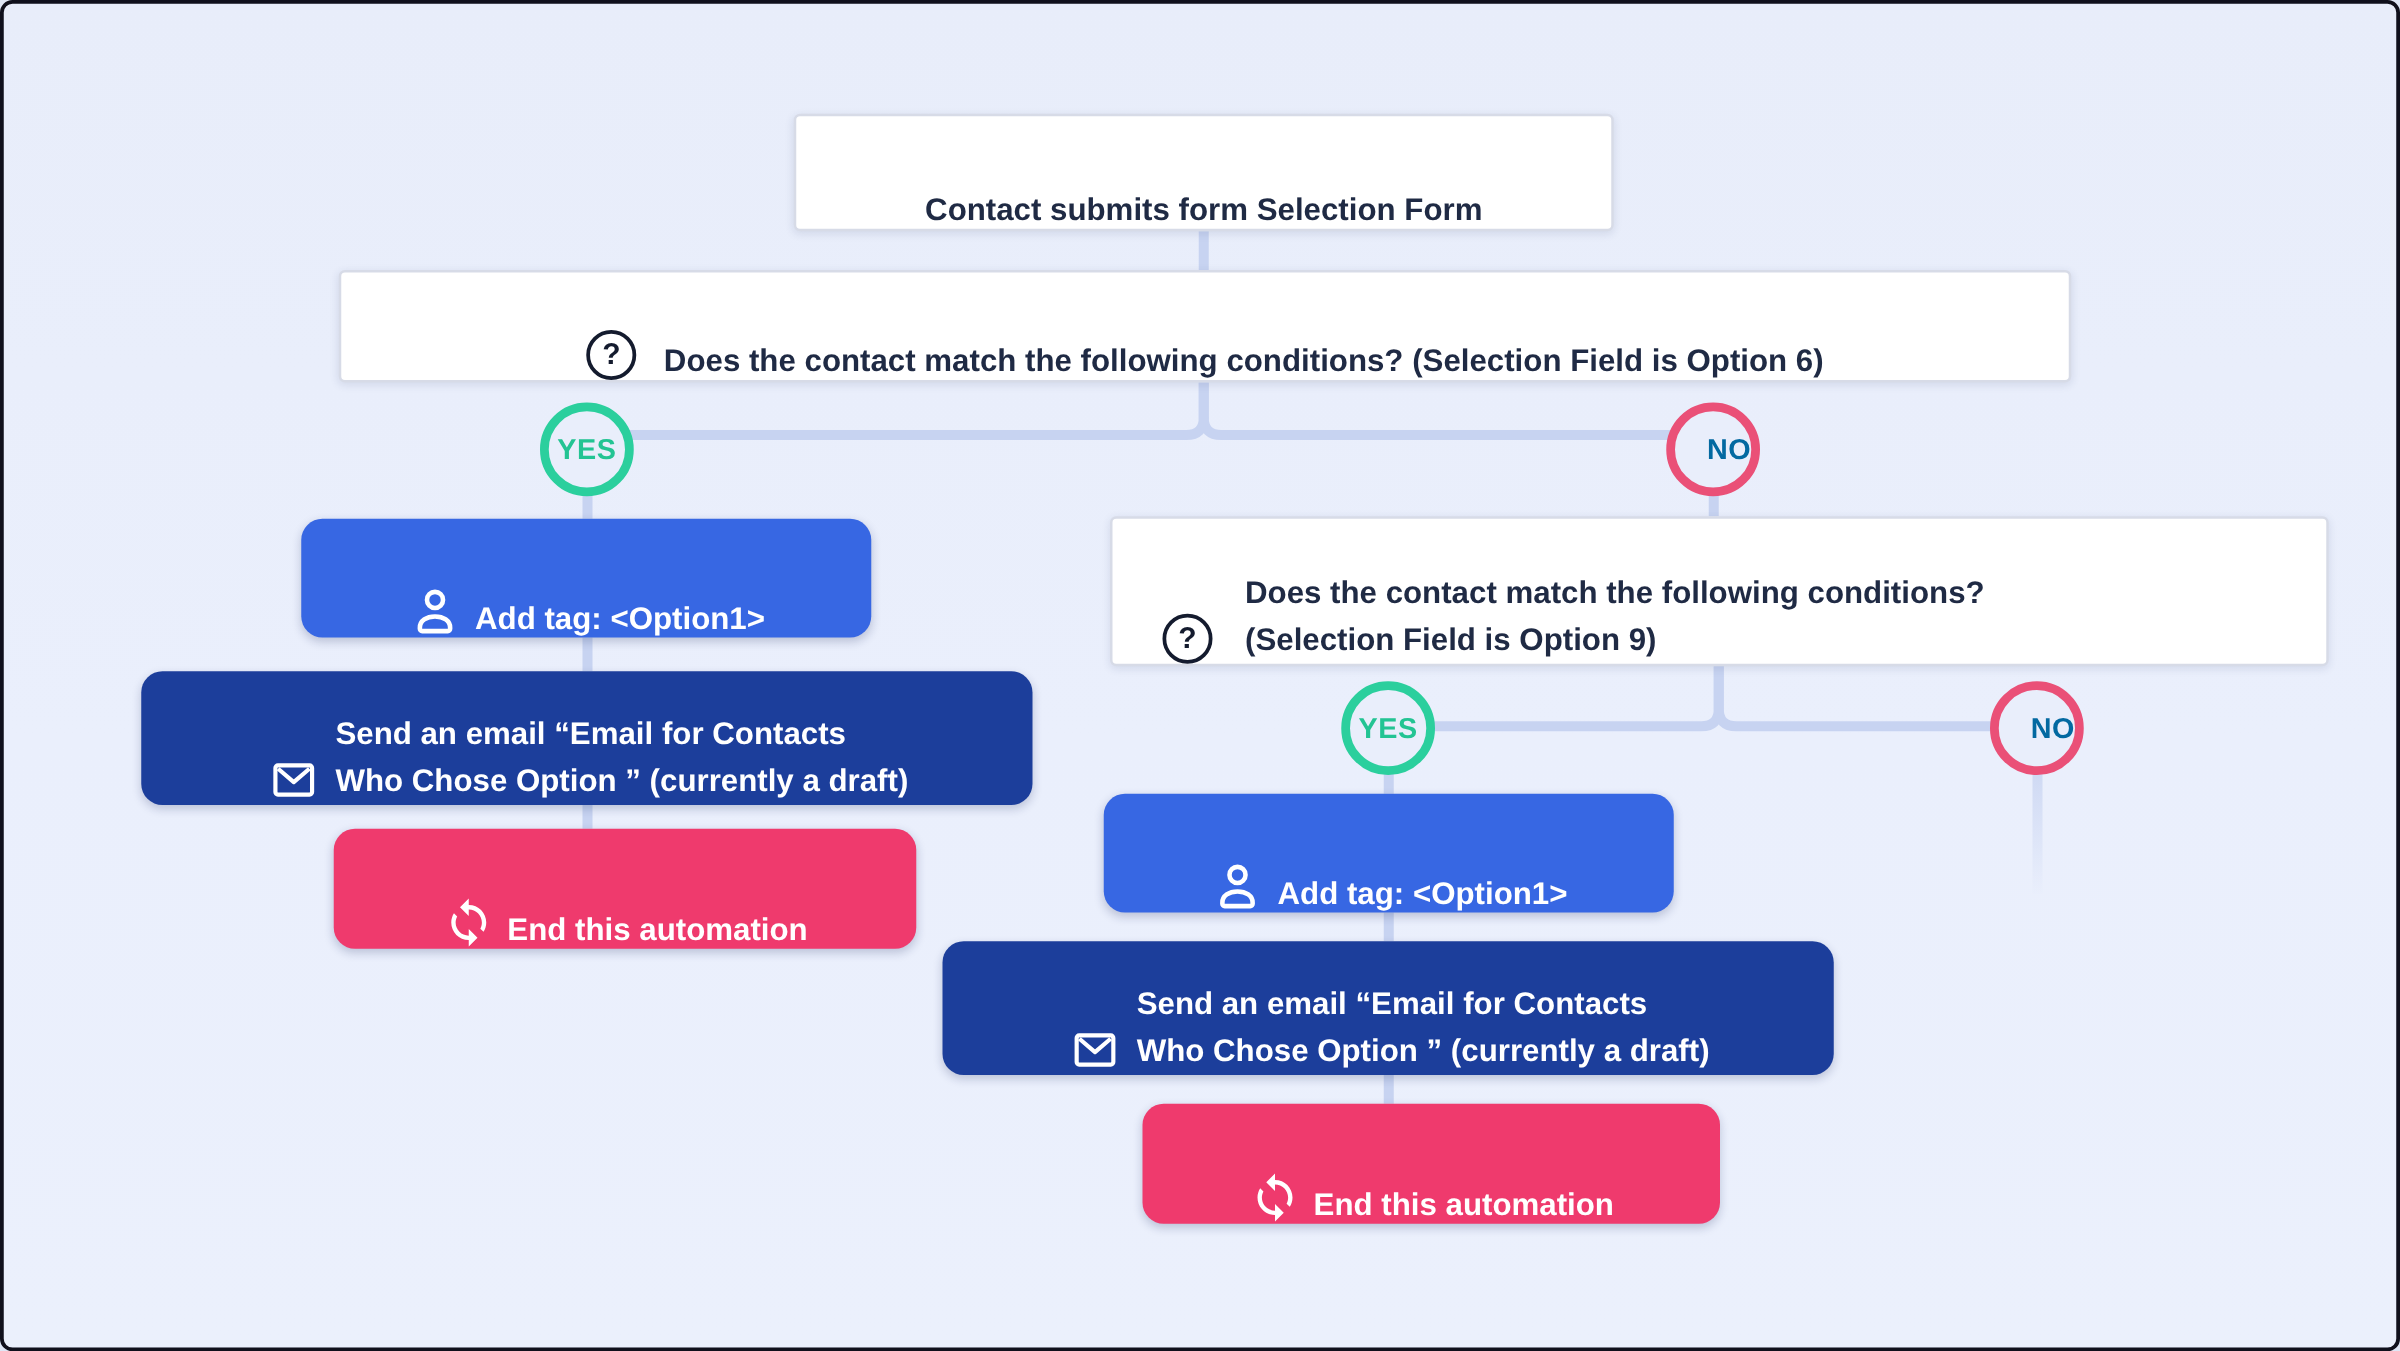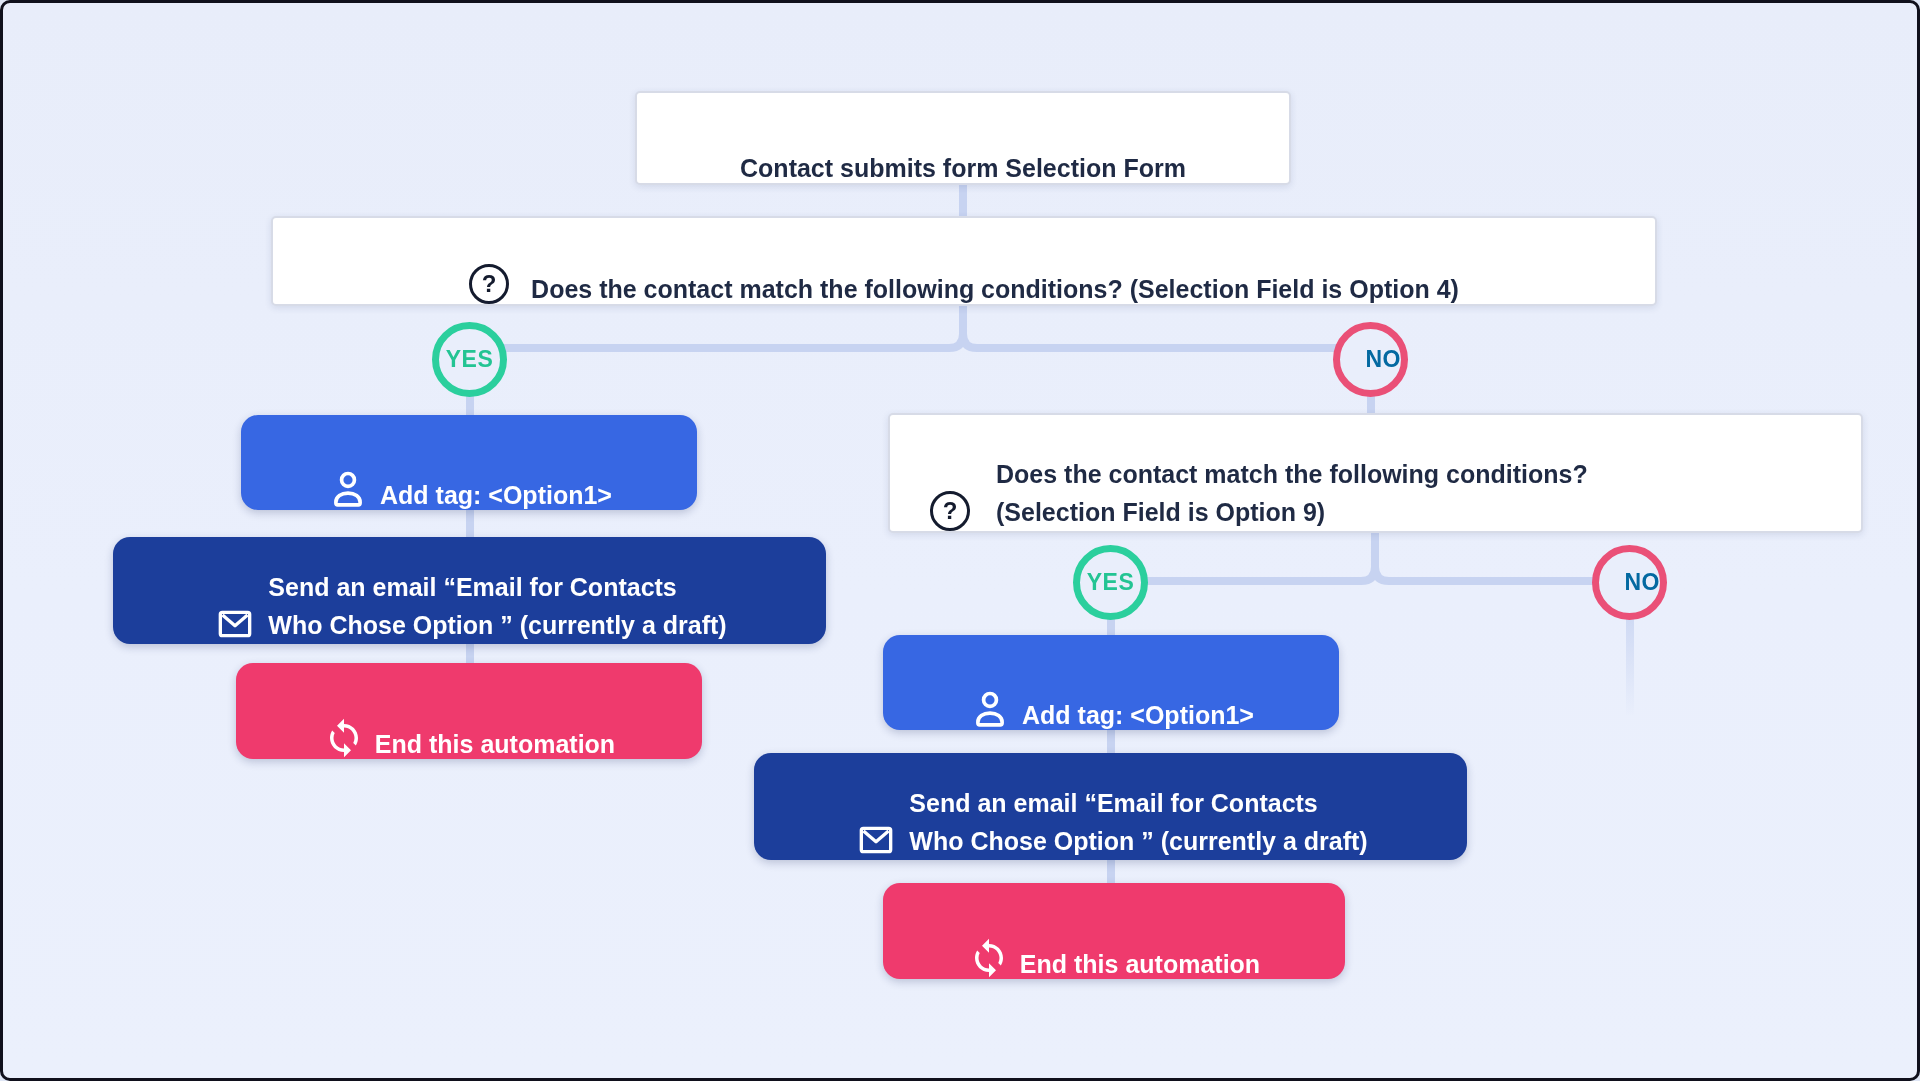--- a/index.html
+++ b/index.html
@@ -26,21 +26,21 @@
     color:#1f2a44;
     box-shadow:0 2px 7px rgba(45,55,110,.12);
   }
   .action{
     border-radius:17px;color:#ffffff;
     justify-content:center;gap:10px;
     box-shadow:0 3px 8px rgba(25,35,90,.22);
   }
   .blue{background:#3767e3;}
   .navy{background:#1c3e9b;}
-  .pinkbox{background:#ef3a6d;}
+  .pinkbox{background:#ef3a6d;margin-left:31px;}
   .t25{font-size:25px;}
   .center{justify-content:center;}
   .lines{display:flex;flex-direction:column;line-height:1.5;text-align:left;}
   .qicon{
     width:40px;height:40px;min-width:40px;box-sizing:border-box;
     border:3.5px solid #141b2e;border-radius:50%;
     display:flex;align-items:center;justify-content:center;
     font-size:24px;font-weight:800;color:#141b2e;
   }
   .badge{
@@ -82,21 +82,21 @@
       <line x1="1627" y1="585" x2="1627" y2="712" stroke="url(#fadeG)"></line>
     </g>
   </svg>
 
   <div class="node white t25 center" style="left:632px;top:88px;width:656px;height:94px;">
     <span>Contact submits form Selection Form</span>
   </div>
 
   <div class="node white t25 center" style="left:268px;top:213px;width:1386px;height:90px;gap:22px;padding:0 30px;">
     <span class="qicon">?</span>
-    <span>Does the contact match the following conditions? (Selection Field is Option 4)</span>
+    <span>Does the contact match the following conditions? (Selection Field is Option 6)</span>
   </div>
 
   <div class="badge yes" style="left:429px;top:319px;">
     <span>YES</span>
   </div>
   <div class="badge no" style="left:1330px;top:319px;">
     <span>NO</span>
   </div>
 
   <div class="node action blue t25" style="left:238px;top:412px;width:456px;height:95px;">

